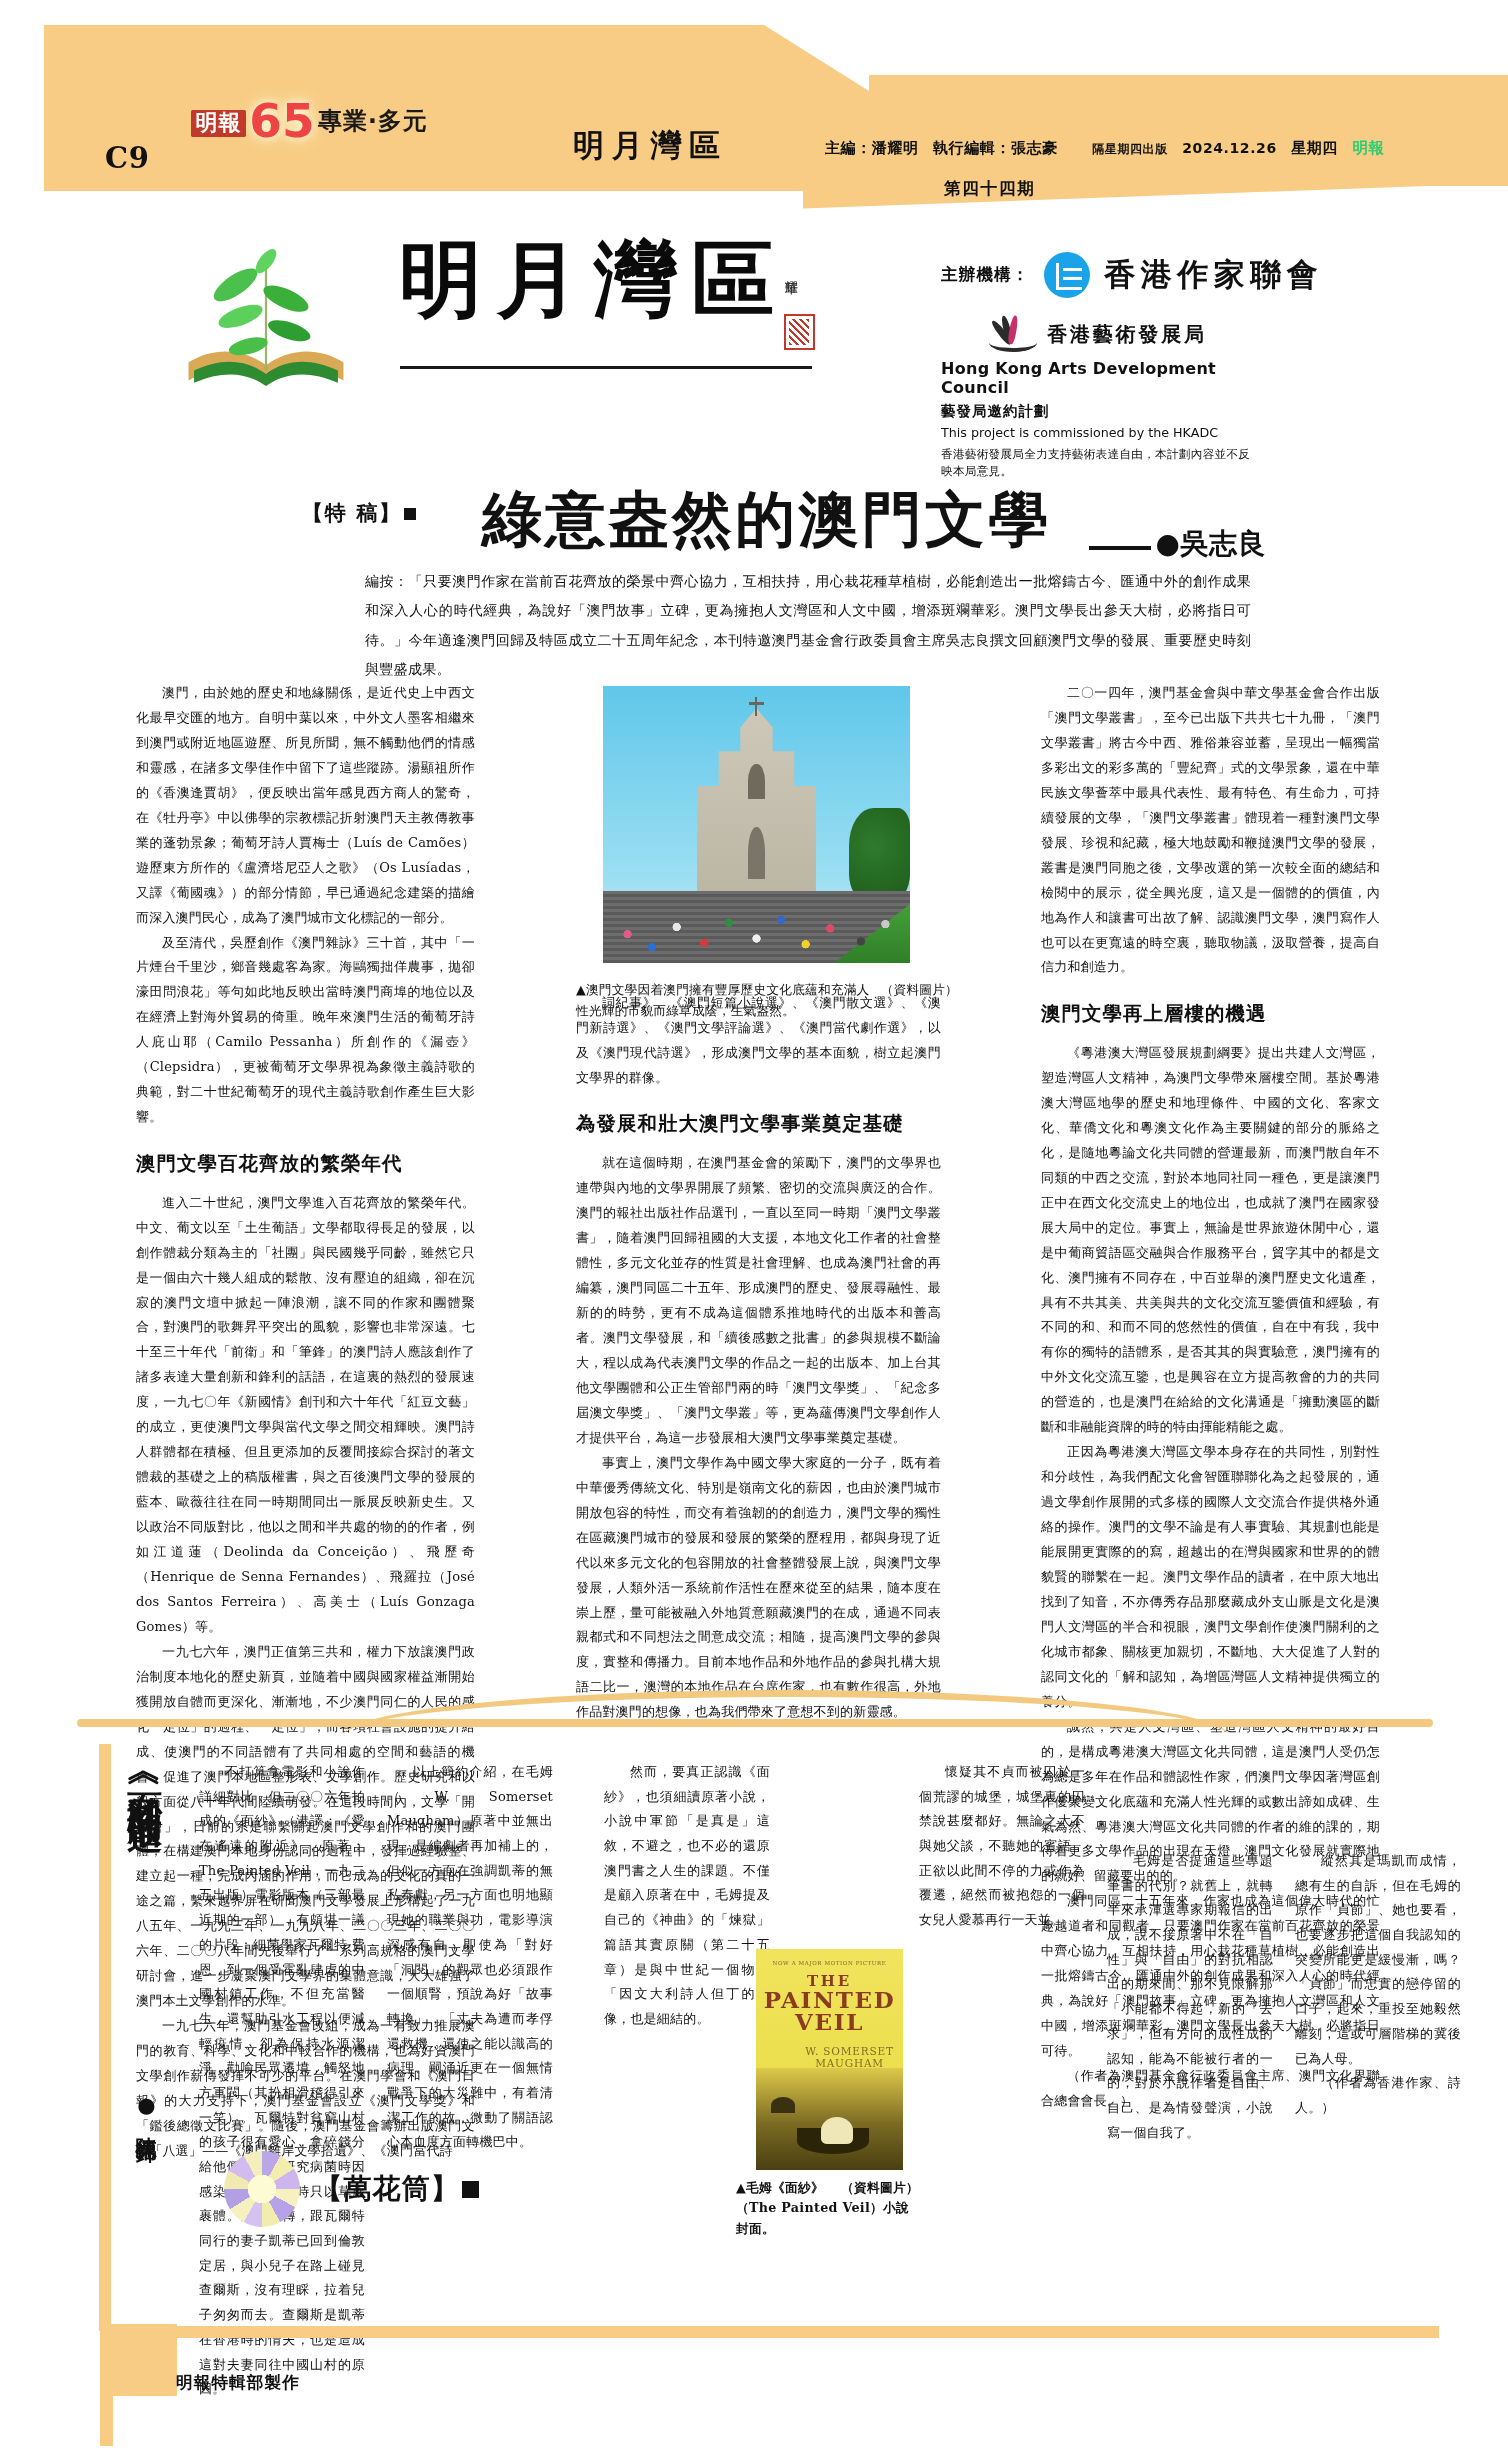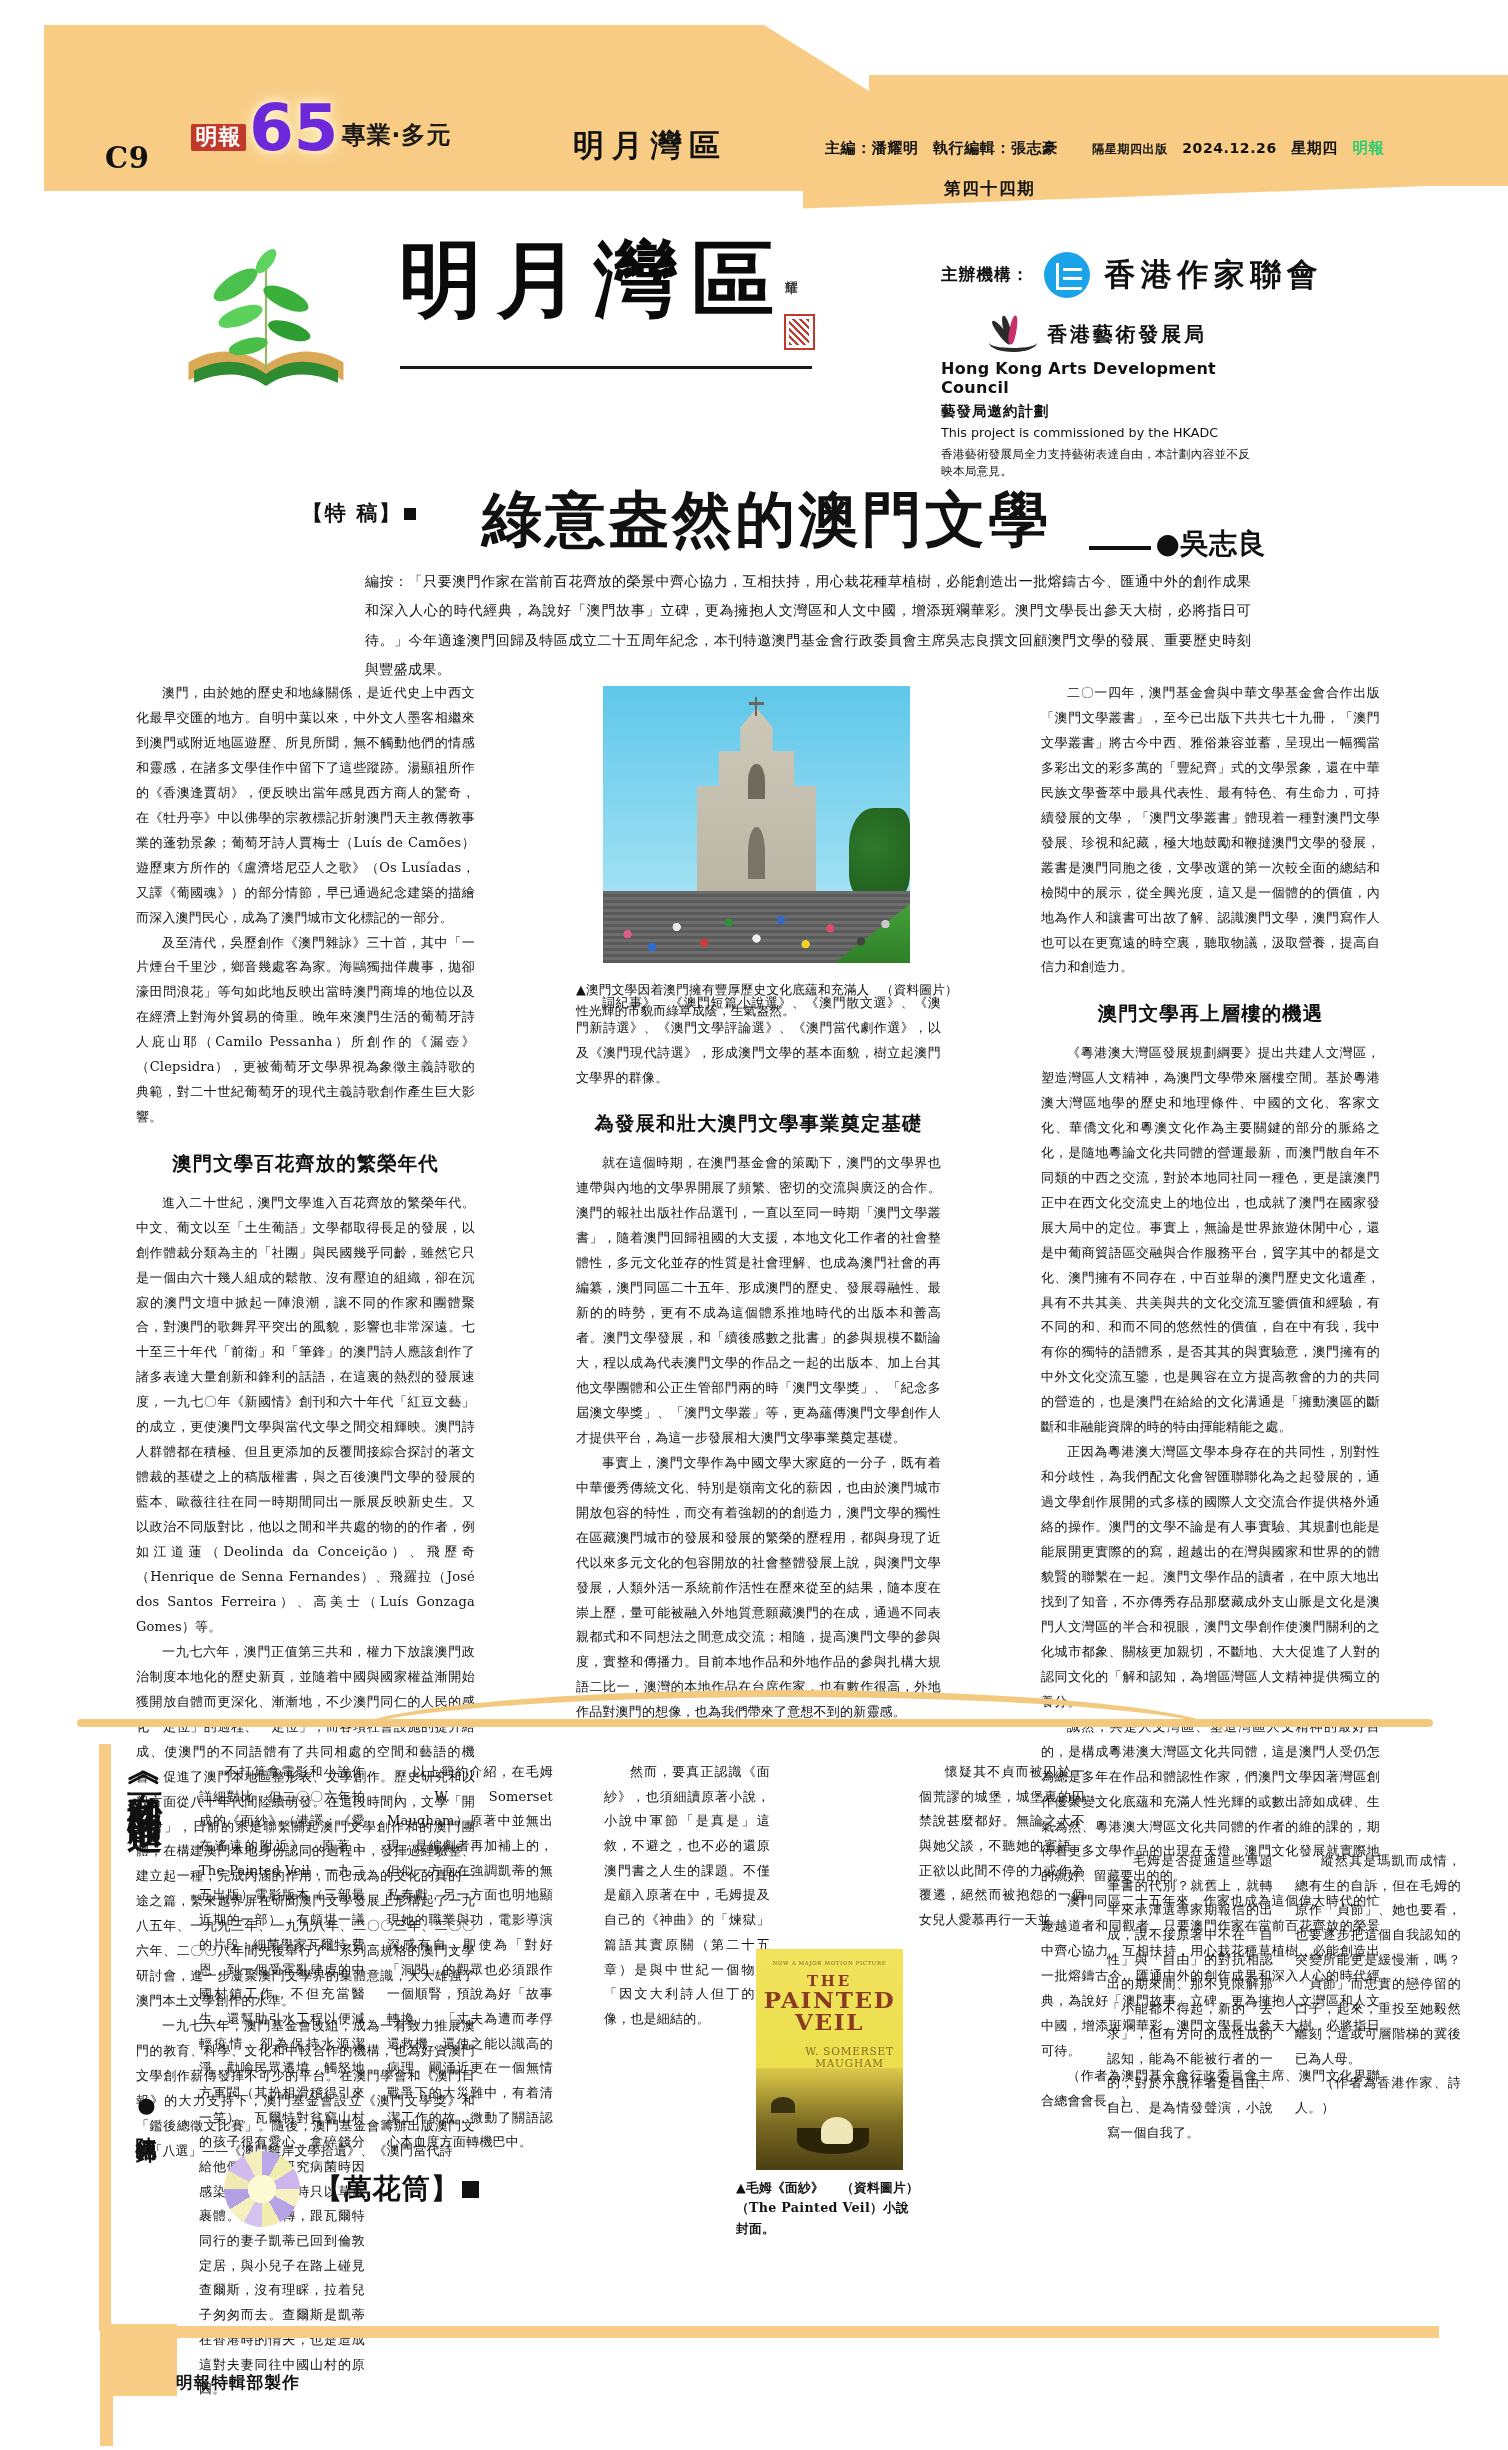--- a/index.html
+++ b/index.html
@@ -15,21 +15,21 @@
   .band-right-taper{position:absolute;left:803px;top:183px;width:706px;height:25.5px;
       background:#f8cc85;clip-path:polygon(0 0,100% 0,100% 0,0 100%);}
   .band-left-taper{position:absolute;left:764px;top:25px;width:105px;height:66px;
       background:#ffffff;clip-path:polygon(100% 0,100% 100%,0 0);}
   .page-num{position:absolute;left:105px;top:141px;font-size:29px;font-weight:bold;
       font-family:"DejaVu Serif",serif;letter-spacing:0.6px;}
   .logo65{position:absolute;left:191px;top:102px;display:flex;align-items:flex-end;gap:3.3px;}
   .mp-red{display:inline-block;background:#c0392b;color:#fff;font-weight:bold;font-size:22px;
       padding:1.7px 4.4px 3.3px;line-height:1;border-radius:1.7px;letter-spacing:1.1px;
       font-family:"DejaVu Sans","Liberation Sans",sans-serif;position:relative;top:-3.3px;}
-  .num65{font-size:64px;font-weight:bold;color:#6d28d9;line-height:.82;
+  .num65{font-size:47px;font-weight:bold;color:#ef4444;line-height:.82;
       font-family:"DejaVu Sans","Liberation Sans",sans-serif;
       text-shadow:0 0 8.9px #fff9df,0 0 16.6px #fff3c0;}
   .tagline{font-size:24px;font-weight:bold;color:#1a1a1a;letter-spacing:1.1px;
       position:relative;top:-3.3px;font-family:"DejaVu Sans","Liberation Sans",sans-serif;}
   .banner-title{position:absolute;left:573px;top:125px;font-size:31px;font-weight:bold;
       letter-spacing:7.7px;font-family:"DejaVu Serif","Liberation Serif",serif;}
   .credits{position:absolute;left:825px;top:138px;font-size:15px;font-weight:bold;
       letter-spacing:0.6px;display:flex;align-items:baseline;gap:14.4px;white-space:nowrap;}
   .credits .small{font-size:12px;margin-left:20px;}
   .credits .date{font-family:"DejaVu Sans","Liberation Sans",sans-serif;font-size:14px;}
@@ -92,21 +92,21 @@
       line-height:2.1;text-align:justify;letter-spacing:0.3px;}
 
   
   #article-body{position:absolute;left:0;top:681px;width:1243px;height:1030px;}
   .col{position:absolute;top:0;width:339px;font-size:13px;line-height:1.92;
       text-align:justify;letter-spacing:0.2px;}
   .col p{margin:0 0 0 0;text-indent:2em;}
   .col.c1{left:136px;}
   .col.c2{left:576px;width:365px;top:310px;}
   .col.c3{left:1041px;}
-  .sec-head{font-size:19.4px;font-weight:bold;text-align:center;letter-spacing:1.1px;
+  .sec-head{font-size:19.4px;font-weight:bold;letter-spacing:1.1px;
       margin:14.4px 0 8.9px;text-indent:0 !important;
       font-family:Liberation Serif, serif;}
   .byline-end{text-indent:2em;margin-top:10px;}
 
   
   #feature-photo{position:absolute;left:603px;top:686px;width:307px;height:277px;}
   .photo-sky{position:absolute;inset:0;background:linear-gradient(#5fc7ea,#9ddff2 70%,#cfeef8);}
   .photo-facade{position:absolute;left:28%;top:8%;width:44%;height:78%;
       background:linear-gradient(#cdc8b8,#b9b3a2);
       clip-path:polygon(50% 0,62% 9%,62% 20%,78% 20%,78% 36%,94% 36%,94% 100%,6% 100%,6% 36%,22% 36%,22% 20%,38% 20%,38% 9%);}

